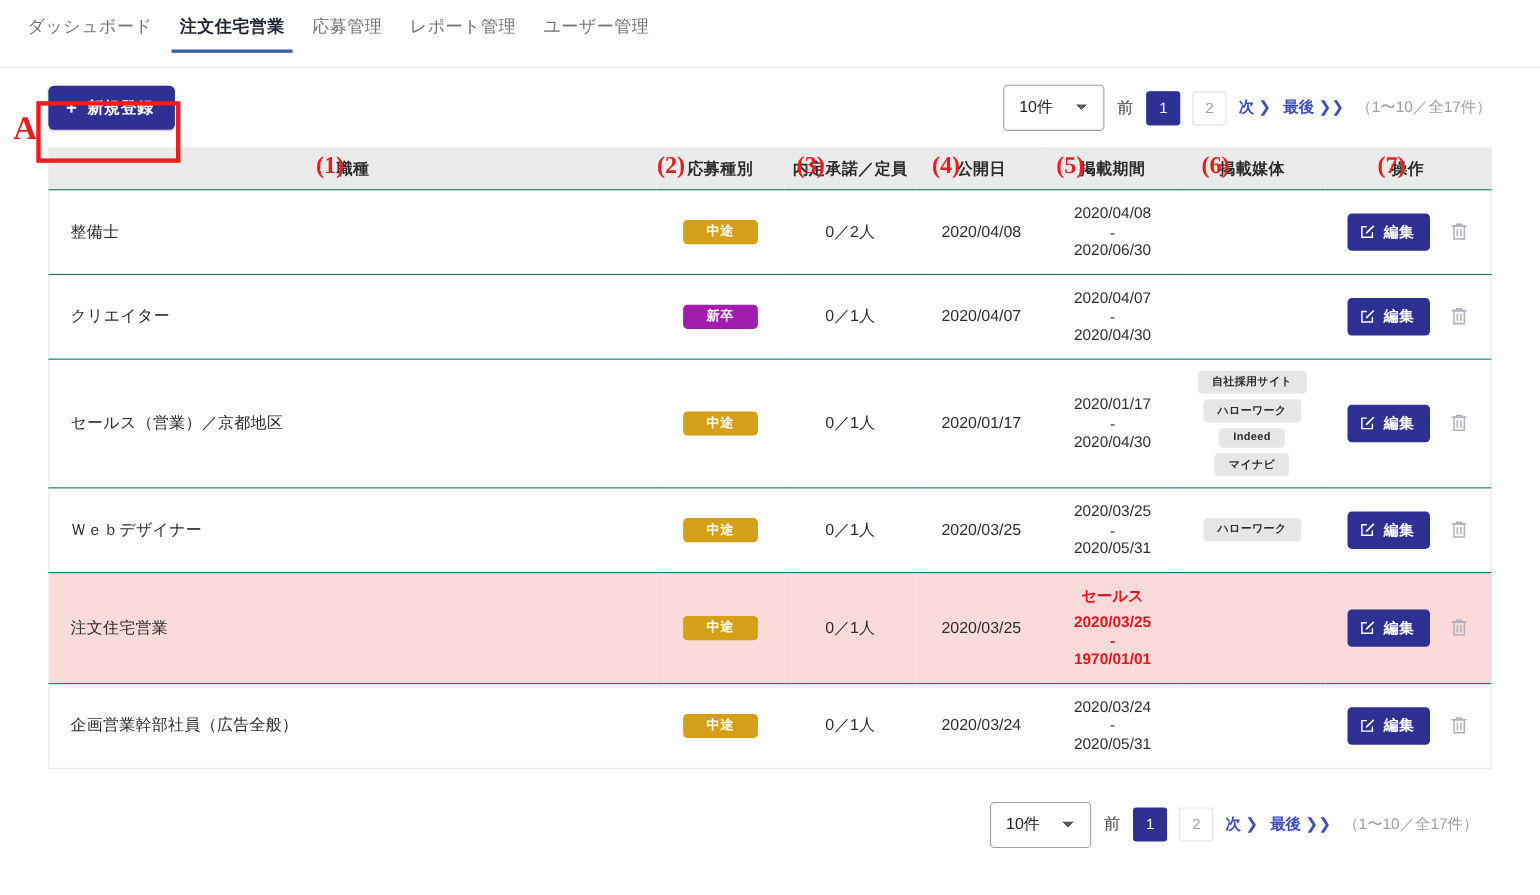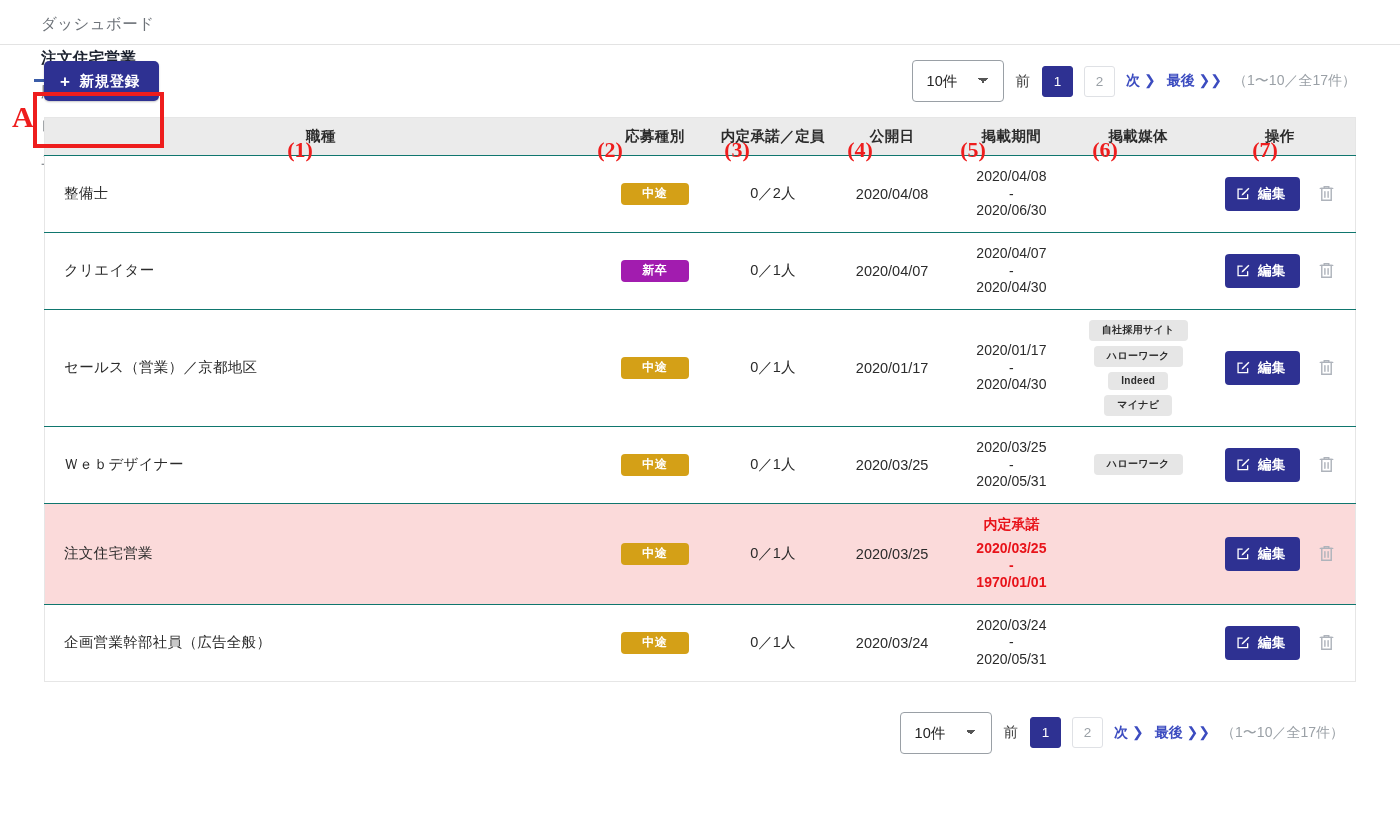--- a/index.html
+++ b/index.html
@@ -8,28 +8,27 @@
     width: 1400px; height: 814px;
     background: #ffffff;
     font-family: "Liberation Sans", "DejaVu Sans", sans-serif;
     overflow: hidden;
   }
   .page { position: relative; width: 1400px; height: 814px; background:#fff; }
 
   
   .navbar {
     position: relative;
-    height: 45px;
+    height: 62px;
     background: #ffffff;
     border-bottom: 1px solid #e3e3e3;
     display: flex;
     align-items: flex-start;
-    padding-left: 32px;
+    padding-left: 16px;
     padding-top: 14px;
-    flex-direction: column;
   }
   .nav-tab {
     position: relative;
     font-size: 15.5px;
     color: #6d7278;
     padding: 0 9px 13px 9px;
     margin-right: 7px;
     cursor: pointer;
     white-space: nowrap;
     letter-spacing: .4px;
@@ -439,21 +438,21 @@
                     </svg></span></button>
               </div>
             </td>
           </tr>
           <tr class="expired">
             <td class="title">注文住宅営業</td>
             <td><span class="badge mid">中途</span></td>
             <td>0／1人</td>
             <td>2020/03/25</td>
             <td>
-              <div class="period"><span class="expired-label">内定承諾</span><span>2020/03/25</span><span class="dash">-</span><span>1970/01/01</span></div>
+              <div class="period"><span class="expired-label">セールス</span><span>2020/03/25</span><span class="dash">-</span><span>1970/01/01</span></div>
             </td>
             <td>
               <div class="media-wrap"></div>
             </td>
             <td>
               <div class="actions">
                 <button class="btn-edit">
                   <span>
                     <svg class="icon-edit" viewBox="0 0 16 16" fill="none" stroke="#fff" stroke-width="1.4">
                       <path d="M13.2 1.9 14.3 3 7.6 9.7 5.9 10.2 6.4 8.5z" fill="#fff" stroke="none"></path>

